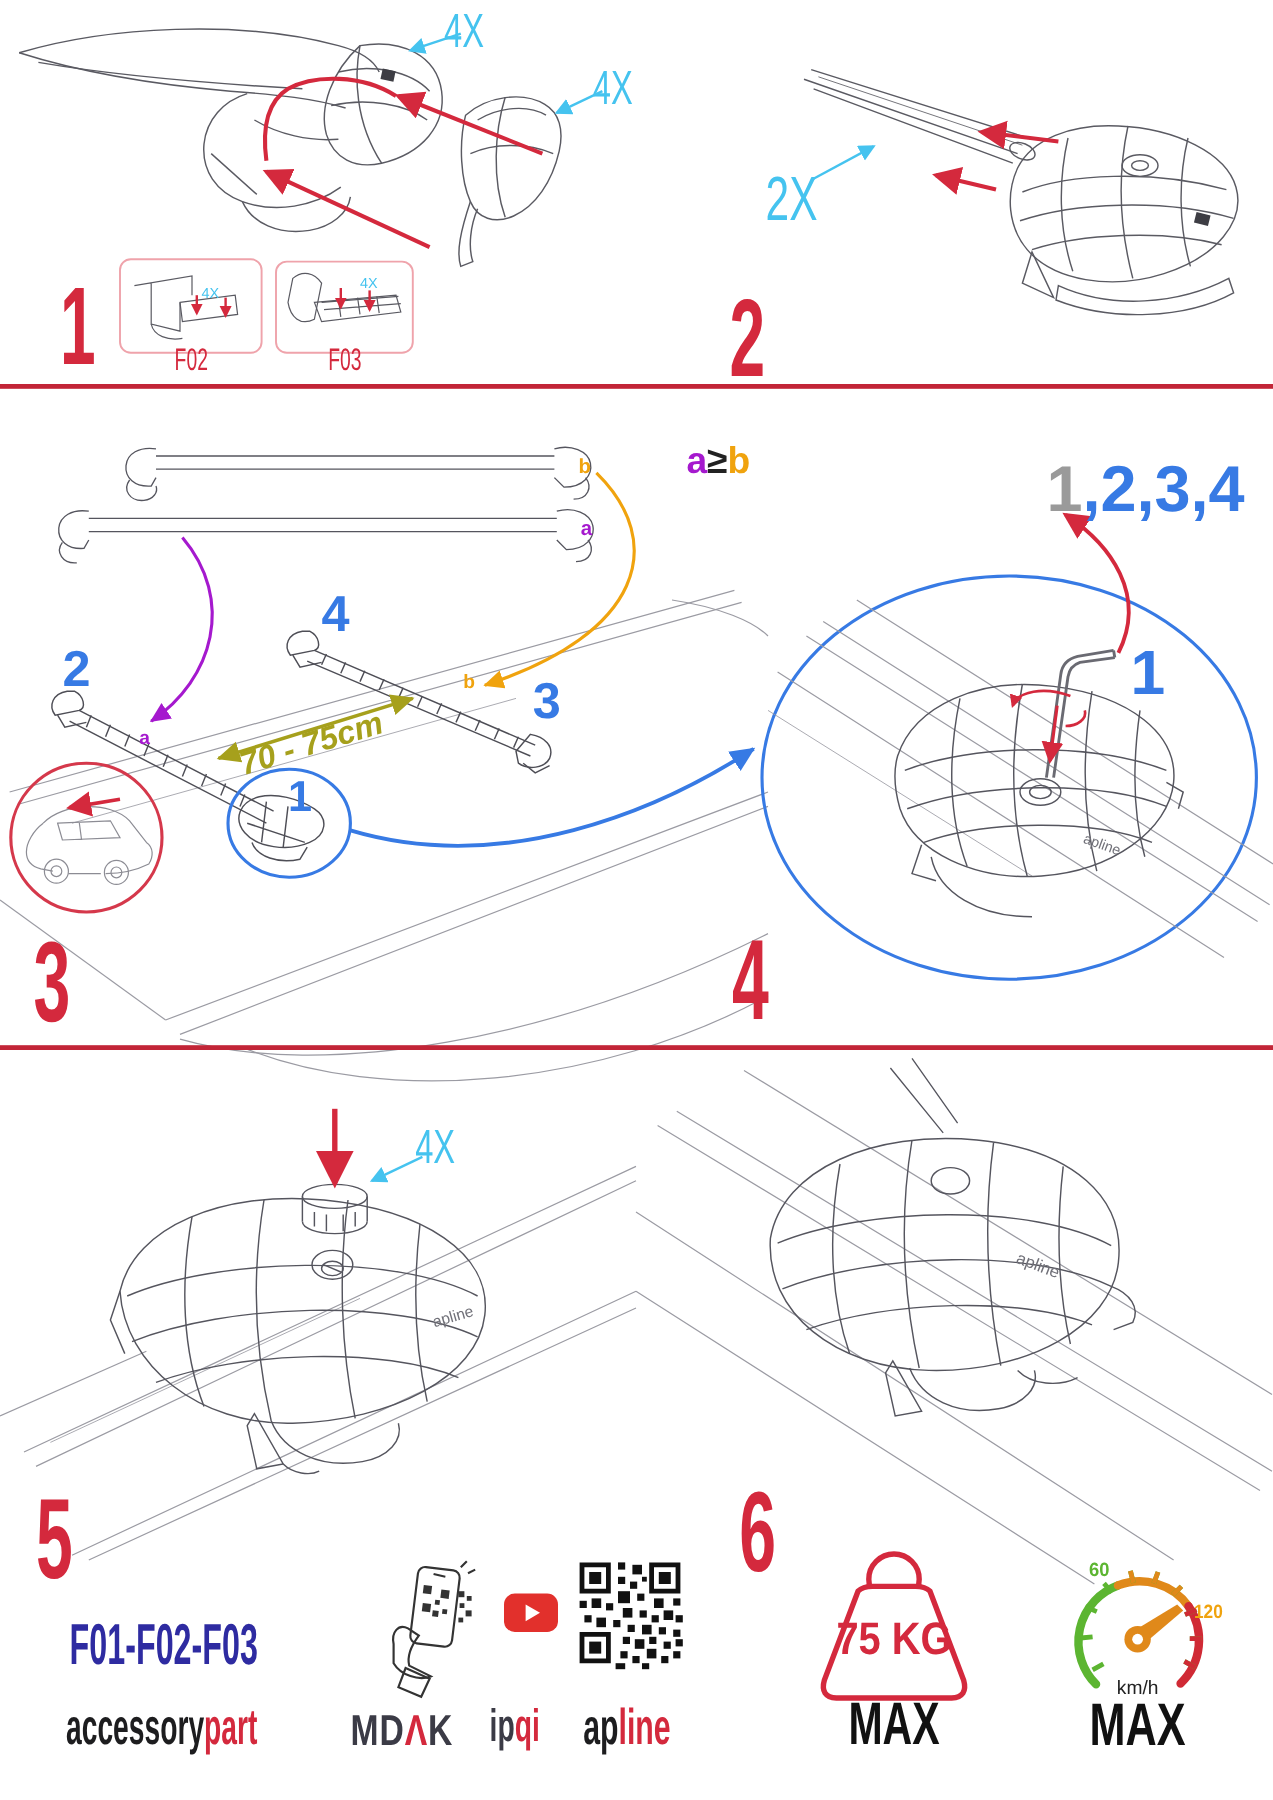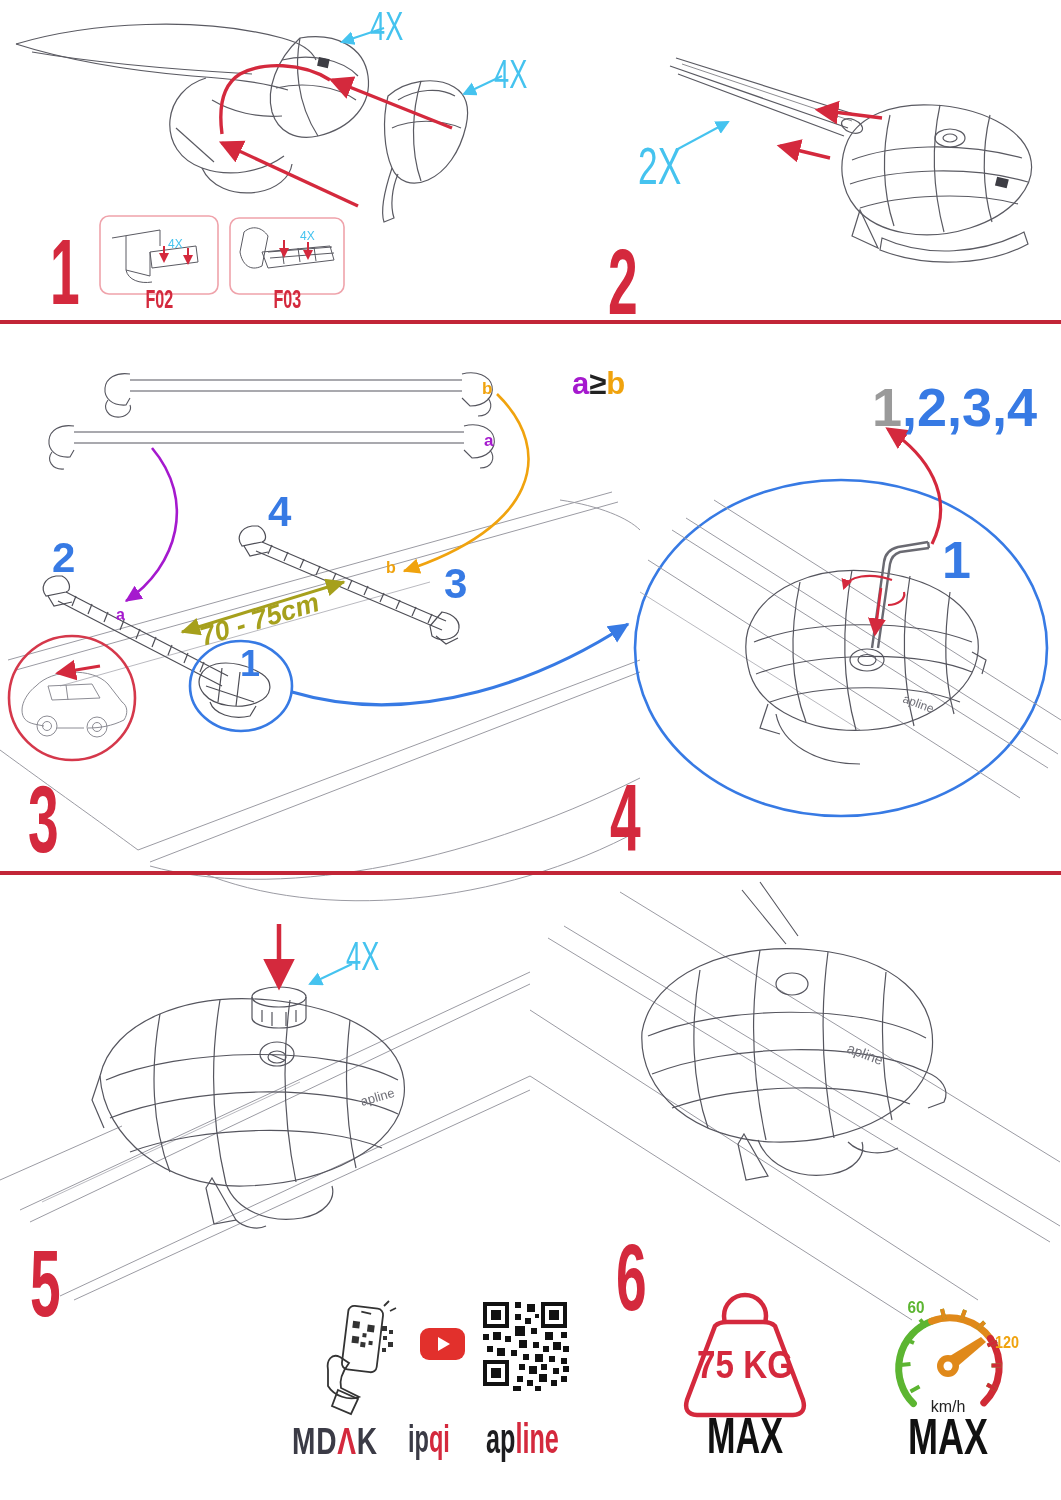--- a/index.html
+++ b/index.html
@@ -286,22 +286,22 @@
   <div class="t stepnum" style="left:28px;top:772px;font-size:95px"><span class="sx" style="transform:scaleX(.58)">3</span></div>
   <div class="t stepnum" style="left:610px;top:770px;font-size:95px"><span class="sx" style="transform:scaleX(.58)">4</span></div>
   <div class="t stepnum" style="left:30px;top:1236px;font-size:95px"><span class="sx" style="transform:scaleX(.58)">5</span></div>
   <div class="t stepnum" style="left:616px;top:1230px;font-size:95px"><span class="sx" style="transform:scaleX(.58)">6</span></div>
 
   <div class="t qty" style="left:370px;top:6px;font-size:40px"><span class="sx" style="transform:scaleX(.68)">4X</span></div>
   <div class="t qty" style="left:494px;top:54px;font-size:40px"><span class="sx" style="transform:scaleX(.68)">4X</span></div>
   <div class="t qty" style="left:638px;top:140px;font-size:52px"><span class="sx" style="transform:scaleX(.68)">2X</span></div>
   <div class="t qty" style="left:346px;top:936px;font-size:40px"><span class="sx" style="transform:scaleX(.68)">4X</span></div>
 
-  <div class="t red ctr" style="left:100px;top:286px;width:118px;font-size:26px;font-weight:700"><span class="sxc" style="transform:scaleX(.62)">F02</span></div>
-  <div class="t red ctr" style="left:230px;top:286px;width:114px;font-size:26px;font-weight:700"><span class="sxc" style="transform:scaleX(.62)">F03</span></div>
+  <div class="t red ctr" style="left:100px;top:286px;width:118px;font-size:26px;font-weight:400"><span class="sxc" style="transform:scaleX(.62)">F02</span></div>
+  <div class="t red ctr" style="left:230px;top:286px;width:114px;font-size:26px;font-weight:400"><span class="sxc" style="transform:scaleX(.62)">F03</span></div>
 
   <svg class="panel" style="left:675px;top:1288px" width="150" height="172">
     <g stroke="#d4293d" fill="none" stroke-width="4.5">
       <circle cx="70" cy="28" r="21"></circle>
       <path d="M40,38 Q44,34 52,34 L88,34 Q96,34 100,38 L128,112 Q132,126 118,127 L22,127 Q8,126 12,112 Z" fill="#ffffff"></path>
     </g>
     <text x="70" y="90" text-anchor="middle" font-size="38" font-weight="bold" fill="#d4293d" textLength="96" lengthAdjust="spacingAndGlyphs">75 KG</text>
     <text x="70" y="165" text-anchor="middle" font-size="50" font-weight="bold" fill="#111111" textLength="76" lengthAdjust="spacingAndGlyphs">MAX</text>
   </svg>
 
@@ -318,21 +318,23 @@
     </g>
     <polygon points="59,63 66,75 100,46 95,41" fill="#e0891a"></polygon>
     <circle cx="62" cy="70" r="11" fill="#e0891a"></circle>
     <circle cx="62" cy="70" r="4.5" fill="#ffffff"></circle>
     <text x="30" y="17" text-anchor="middle" font-size="16" font-weight="bold" fill="#5cb531" textLength="17" lengthAdjust="spacingAndGlyphs">60</text>
     <text x="121" y="52" text-anchor="middle" font-size="16" font-weight="bold" fill="#f0a30e" textLength="24" lengthAdjust="spacingAndGlyphs">120</text>
     <text x="62" y="116" text-anchor="middle" font-size="16" fill="#222222">km/h</text>
     <text x="62" y="158" text-anchor="middle" font-size="50" font-weight="bold" fill="#111111" textLength="80" lengthAdjust="spacingAndGlyphs">MAX</text>
   </svg>
 
-
+  <div class="t navy" style="left:58px;top:1348px;font-size:48px"><span class="sx" style="transform:scaleX(.56)">F01-F02-F03</span></div>
+
+  <div class="t" style="left:55px;top:1418px;font-size:42px;font-weight:700"><span class="sx" style="transform:scaleX(.56)"><span class="blk">accessory</span><span class="red">part</span></span></div>
 
   <div class="t" style="left:292px;top:1424px;font-size:36px;font-weight:700;letter-spacing:1px"><span class="sx" style="transform:scaleX(.78)"><span class="gray">MD</span><span class="red">Λ</span><span class="gray">K</span></span></div>
 
   <div class="t" style="left:408px;top:1420px;font-size:38px"><span class="sx" style="transform:scaleX(.62)"><span class="gray">ip</span><span class="red">qi</span></span></div>
 
   <div class="t" style="left:486px;top:1418px;font-size:42px;font-weight:700"><span class="sx" style="transform:scaleX(.60)"><span class="blk">ap</span><span class="red">line</span></span></div>
 
   <svg class="panel" style="left:318px;top:1300px" width="84" height="108">
     <g stroke="#333333" fill="none" stroke-width="1.8">
       <rect x="27" y="7" width="35" height="64" rx="6" transform="rotate(7 44 39)"></rect>

